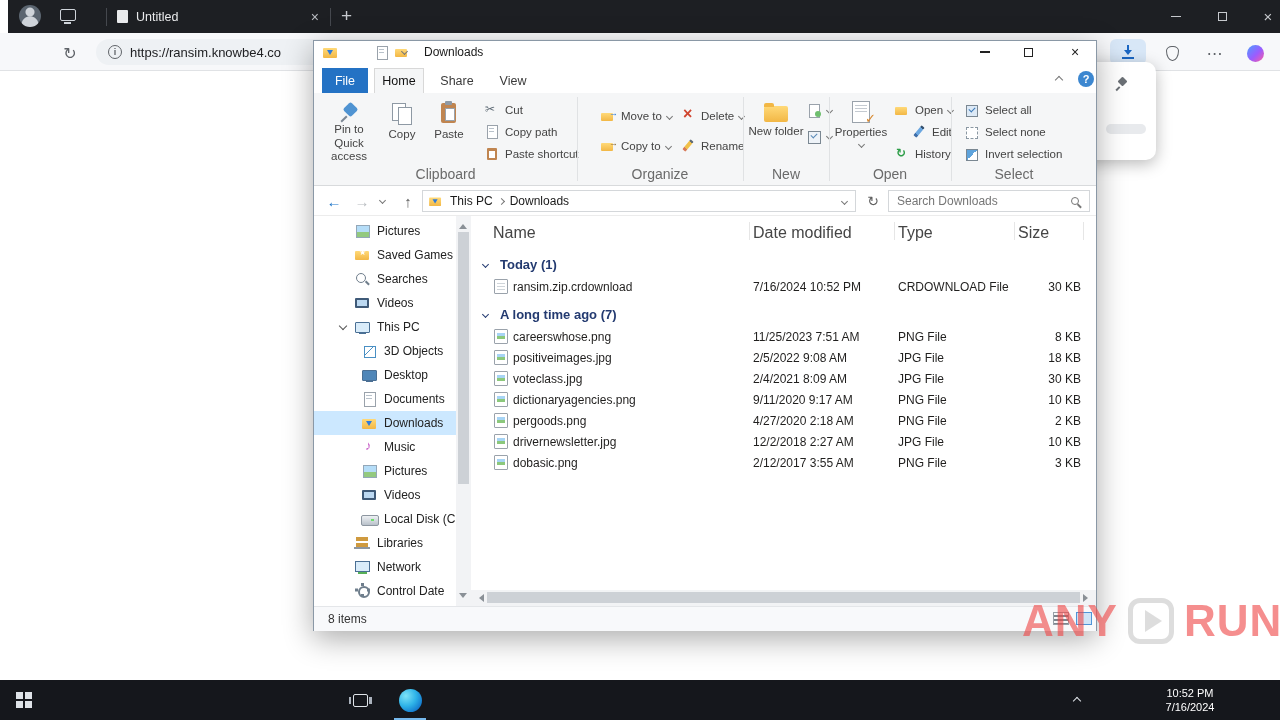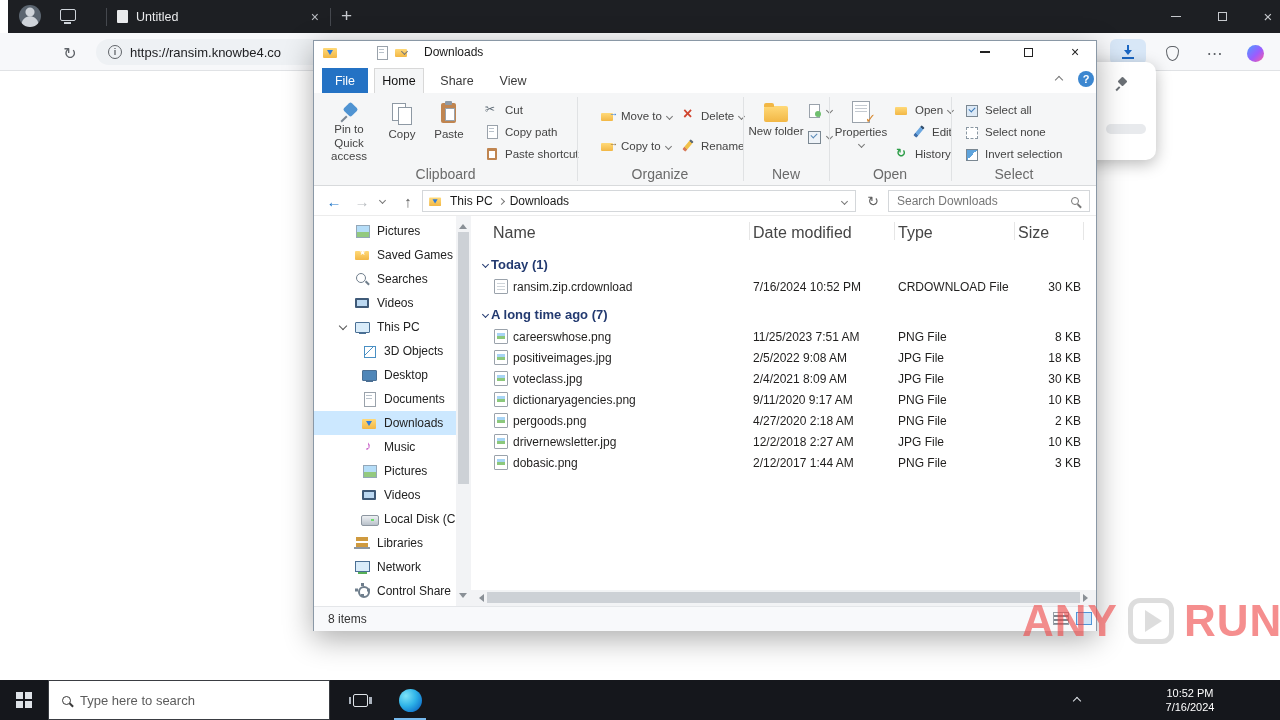--- a/index.html
+++ b/index.html
@@ -142,21 +142,21 @@
 .nicon-libraries::after{left:0;top:12px;width:16px;height:2px;background:#8d96a0}
 .nicon-network::before{left:1px;top:2px;width:13px;height:9px;border:1.5px solid #4a6f94;background:#d9ecfa}
 .nicon-network::after{left:4px;top:13px;width:9px;height:2px;background:#58b058}
 .nicon-control-panel::before{left:4px;top:3px;width:8px;height:8px;border:2px solid #6f7e8c;border-radius:50%}
 .nicon-control-panel::after{left:7px;top:0;width:3px;height:3px;background:#6f7e8c;box-shadow:0 11px 0 #6f7e8c,-6px 5.5px 0 #6f7e8c,6px 5.5px 0 #6f7e8c}
 .scrollbar{background:#f2f3f5}
 .sthumb{background:#cdd1d6}
 
 .colhdr{position:absolute;top:8px;font-size:16px;color:#454545;white-space:nowrap}
 .colsep{position:absolute;top:6px;height:18px;width:1px;background:#e6e6e6}
-.group-hdr{height:24px;display:flex;align-items:center;gap:3px;padding-left:12px;color:#233a70;font-size:13px;font-weight:700}
+.group-hdr{height:24px;display:flex;align-items:center;gap:12px;padding-left:12px;color:#233a70;font-size:13px;font-weight:700}
 .ghcv{border-color:#233a70}
 .frow{height:21px;display:grid;grid-template-columns:22px 16px 4px 240px 145px 120px 63px;align-items:center;font-size:12px;color:#201f1e}
 .frow .c-size{text-align:right}
 .ficon{position:relative;width:14px;height:15px;justify-self:center}
 .fi-file{background:#fff;border:1px solid #9aa2ab;border-radius:1px}
 .fi-file::before{content:"";position:absolute;left:2px;right:2px;top:3px;height:8px;background:repeating-linear-gradient(180deg,#cfd5da 0 1px,rgba(0,0,0,0) 1px 3px)}
 .fi-image{background:#fff;border:1px solid #9aa2ab;border-radius:1px}
 .fi-image::before{content:"";position:absolute;left:2px;right:2px;top:3px;bottom:4px;background:linear-gradient(180deg,#a7d4f5 55%,#8cc87c 55%)}
 
 #statusbar{background:#f8f9fb;border-top:1px solid #e4e6e9;font-size:12px;color:#333}
@@ -462,21 +462,21 @@
     <span class="nlabel">Libraries</span>
   </div>
             <div class="nav-item lvl0">
     <span class="nav-exp"></span>
     <span class="nicon nicon-network"></span>
     <span class="nlabel">Network</span>
   </div>
             <div class="nav-item lvl0">
     <span class="nav-exp"></span>
     <span class="nicon nicon-control-panel"></span>
-    <span class="nlabel">Control Share</span>
+    <span class="nlabel">Control Date</span>
   </div>
           </div>
       </div>
 
       <div class="abs scrollbar" style="left:142px;top:0;width:15px;height:390px">
         <div class="abs tri-up" style="left:3px;top:4px"></div>
         <div class="abs sthumb" style="left:2px;top:16px;width:11px;height:252px"></div>
         <div class="abs tri-down" style="left:3px;bottom:4px"></div>
       </div>
 
@@ -561,21 +561,21 @@
     <span class="c-name">drivernewsletter.jpg</span>
     <span class="c-date">12/2/2018 2:27 AM</span>
     <span class="c-type">JPG File</span>
     <span class="c-size">10 KB</span>
   </div>
             <div class="frow">
     <span></span>
     <span class="ficon fi-image"></span>
     <span></span>
     <span class="c-name">dobasic.png</span>
-    <span class="c-date">2/12/2017 1:44 AM</span>
+    <span class="c-date">2/12/2017 3:55 AM</span>
     <span class="c-type">PNG File</span>
     <span class="c-size">3 KB</span>
   </div>
           </div>
 
         <div class="abs scrollbar" style="left:0;top:374px;width:625px;height:16px">
           <div class="abs tri-left" style="left:4px;top:4px"></div>
           <div class="abs sthumb" style="left:16px;top:2px;width:593px;height:11px"></div>
           <div class="abs tri-right" style="right:4px;top:4px"></div>
         </div>
@@ -599,24 +599,20 @@
 
   <div id="taskbar" class="abs" style="left:0;top:680px;width:1280px;height:40px;z-index:30">
     <div class="abs btn" style="left:0;top:0;width:48px;height:40px">
         <span class="wl">
           <span></span>
           <span></span>
           <span></span>
           <span></span>
         </span>
       </div>
-    <div class="abs tsearch" style="left:48px;top:0;width:282px;height:40px">
-      <span class="magd"></span>
-      <span>Type here to search</span>
-    </div>
     <div class="abs btn" style="left:336px;top:0;width:48px;height:40px">
         <span class="tv"></span>
       </div>
     <div class="abs btn tslot run" style="left:386px;top:0;width:48px;height:40px">
         <span class="edgei"></span>
       </div>
     
     
     <span class="abs cv up w" style="left:1074px;top:18px"></span>
     

